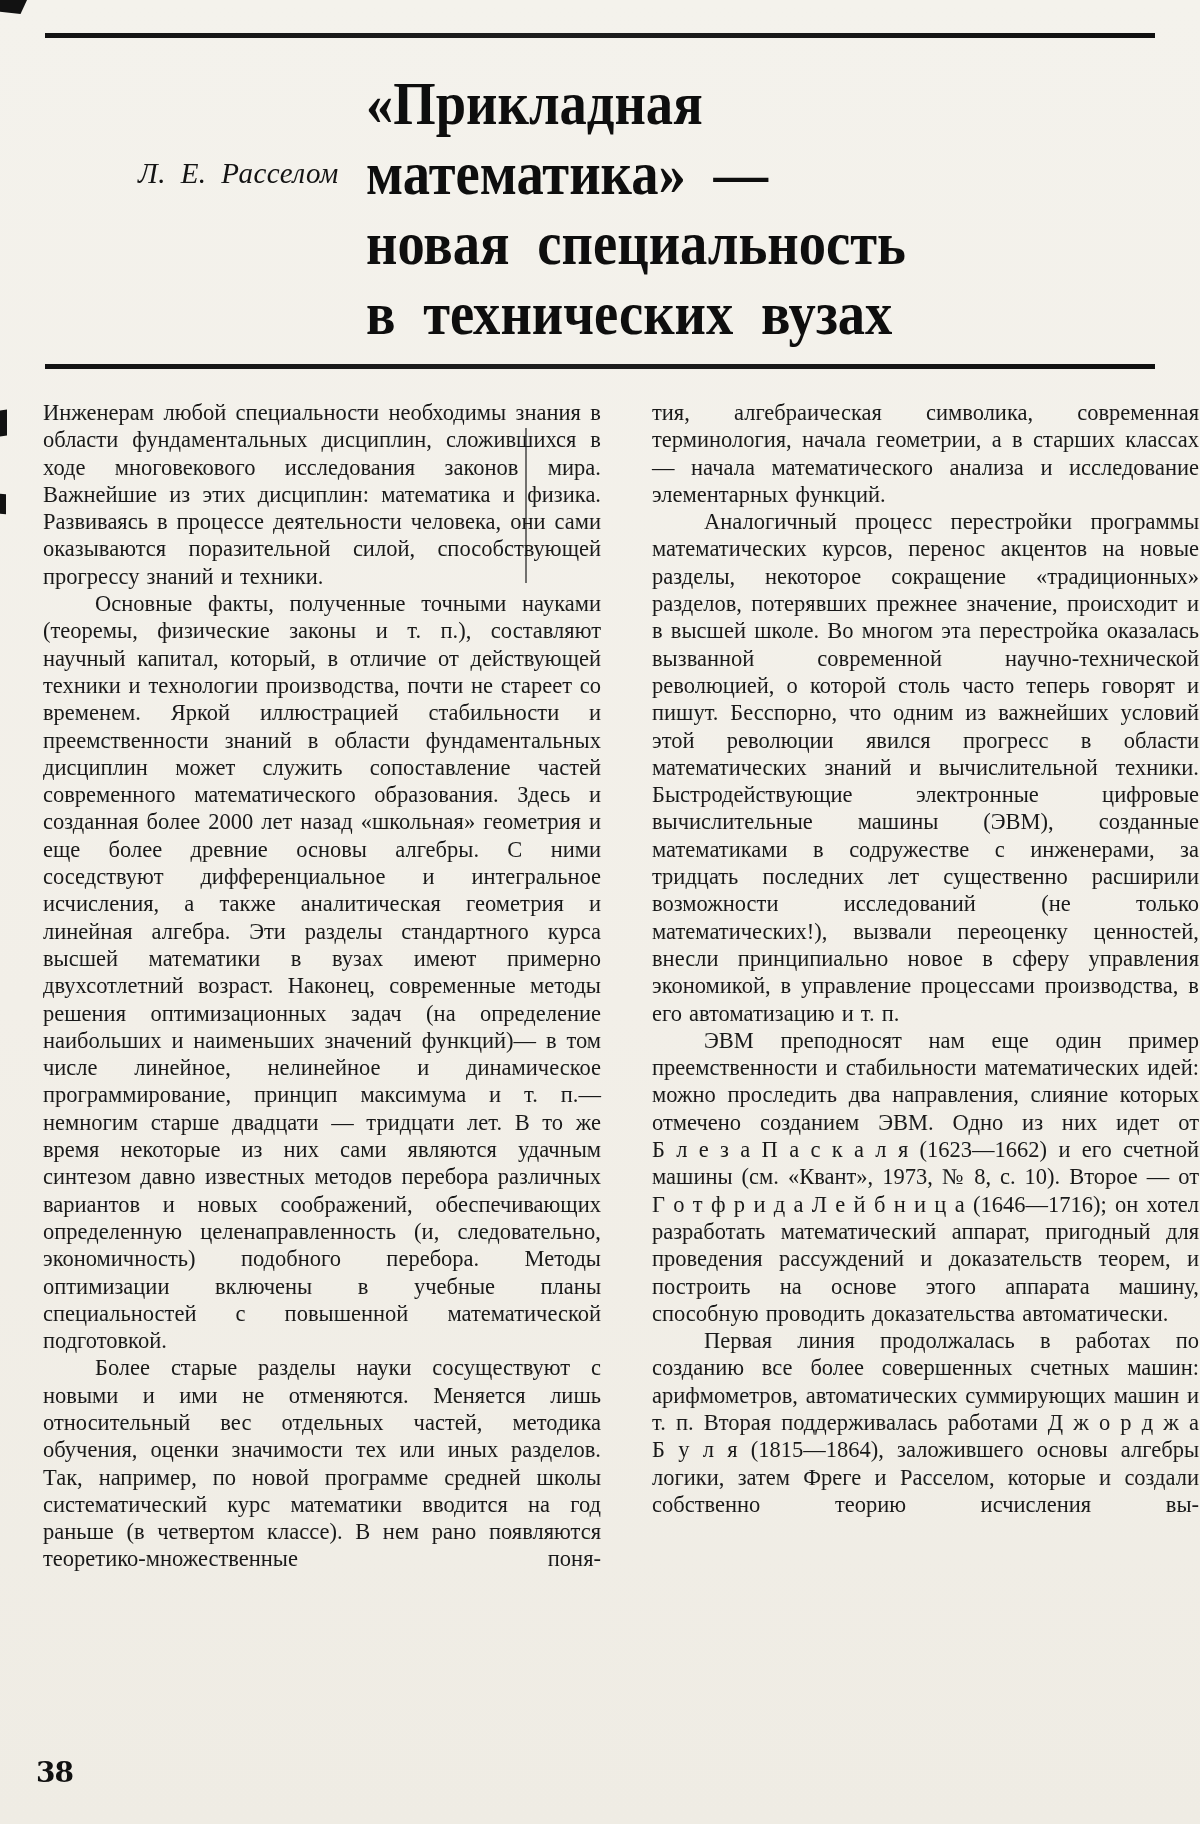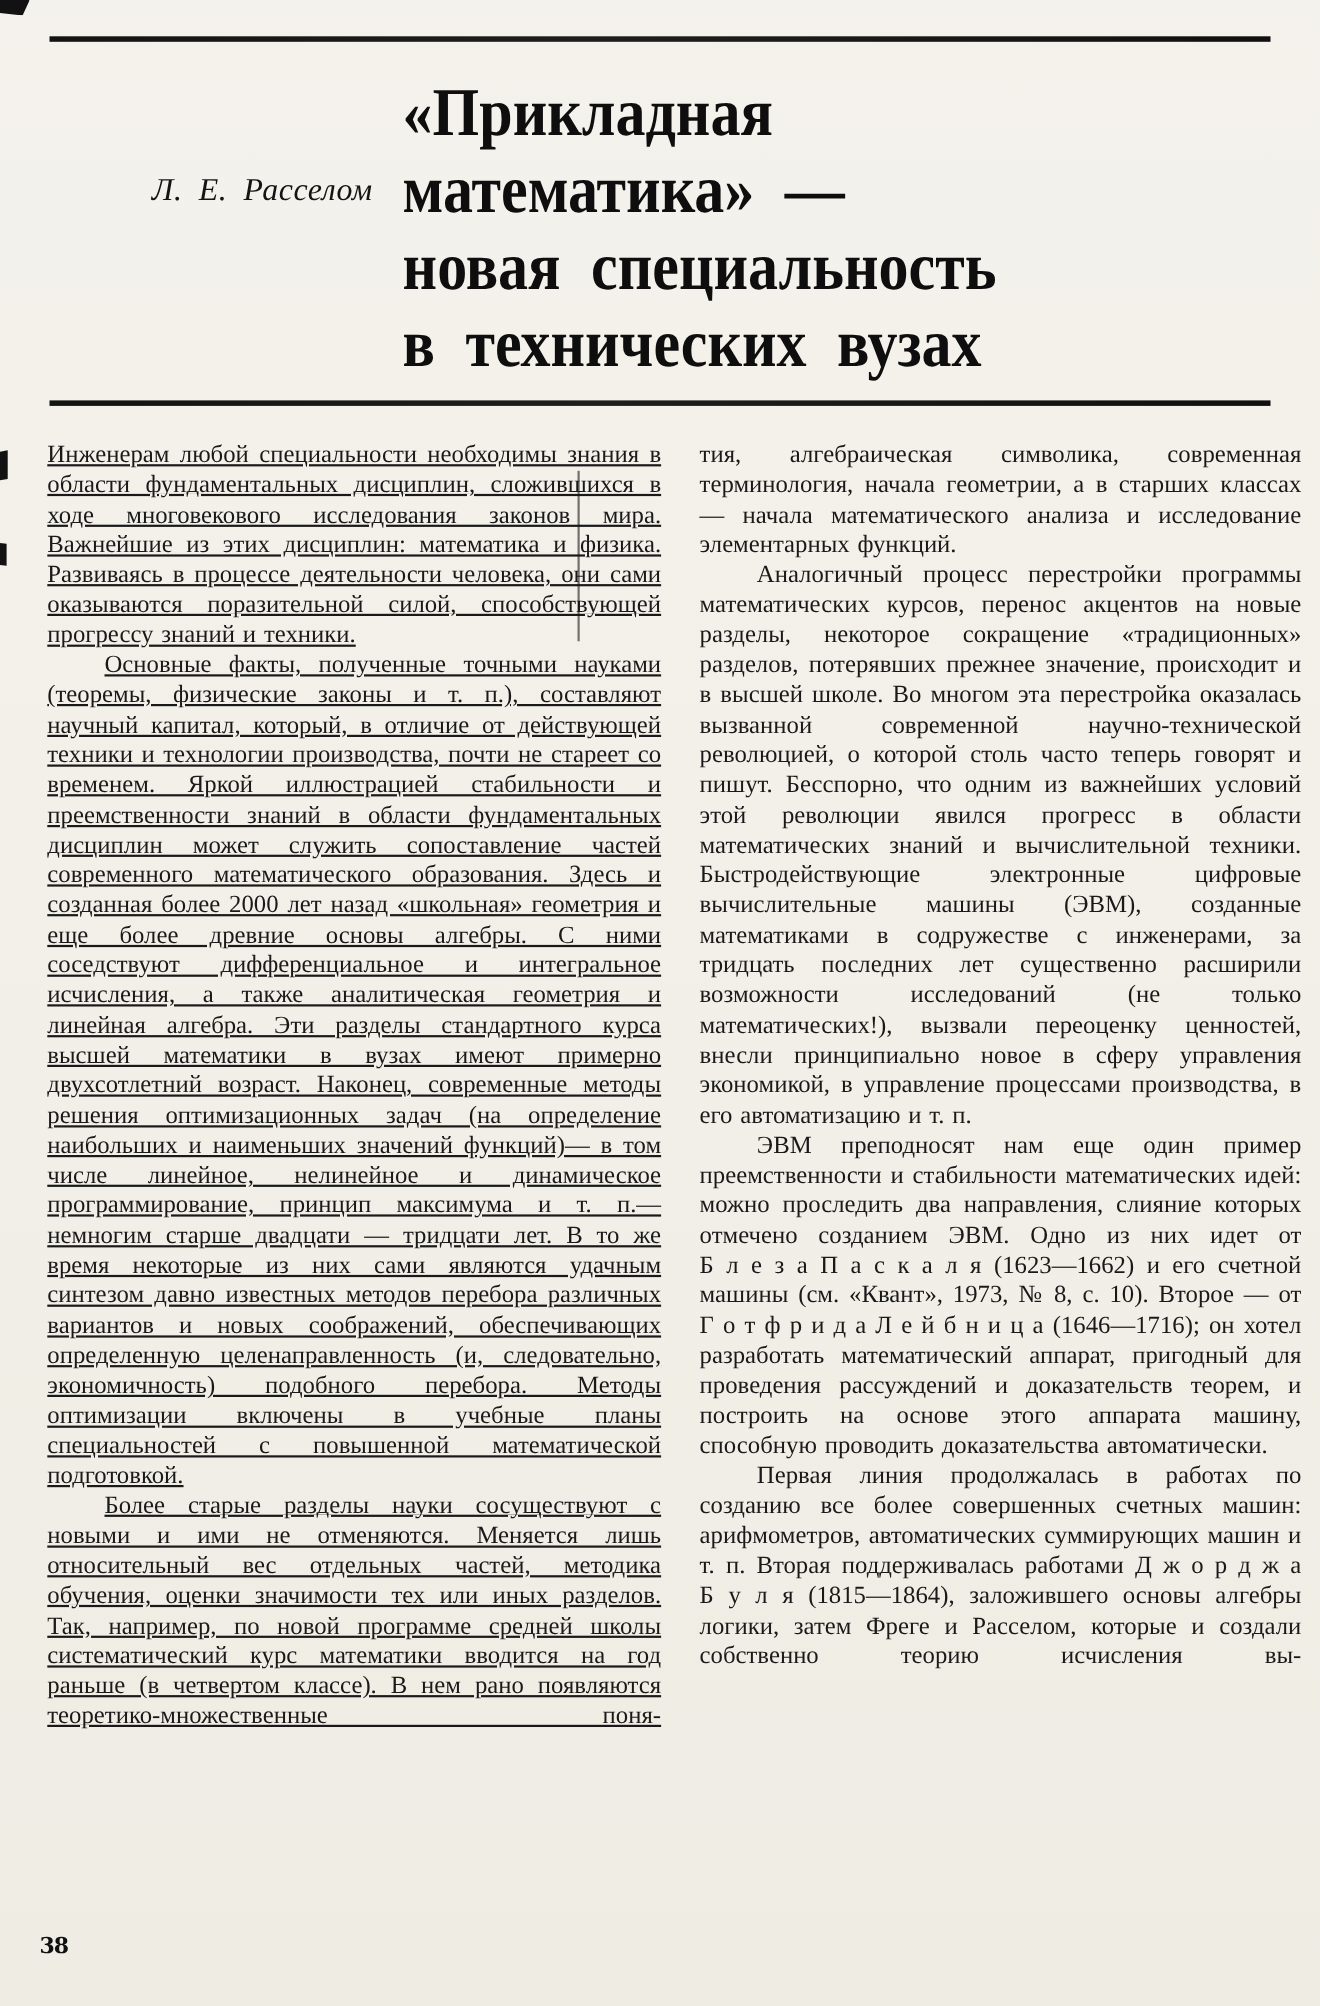--- a/index.html
+++ b/index.html
@@ -39,30 +39,30 @@
     color:#0e0e0e;word-spacing:16px;letter-spacing:0;
     transform:scaleX(.88);transform-origin:left top;
     white-space:nowrap;
   }
   
   .col{
     position:absolute;top:399px;
     font-size:22.5px;line-height:27.3px;
     text-align:justify;word-spacing:1.5px;color:#191919;
   }
-  .col-left{left:43px;width:558px;text-decoration:underline;}
-  .col-right{left:636px;width:547px;}
+  .col-left{left:43px;width:558px;}
+  .col-right{left:652px;width:547px;}
   .para{margin:0;padding:0;}
   .para.indent{text-indent:52px;}
   .para.cont{text-align-last:justify;}
   
   .page-number{
     position:absolute;left:36px;top:1756px;
     font-family:"DejaVu Serif", serif;
-    font-weight:700;font-size:20px;color:#101010;
+    font-weight:700;font-size:28px;color:#101010;
     letter-spacing:-1px;
   }
 </style>
 </head>
 <body>
 
 <div class="page">
 
   <div class="artifact corner-mark"></div>
   <div class="artifact edge-mark-1"></div>

